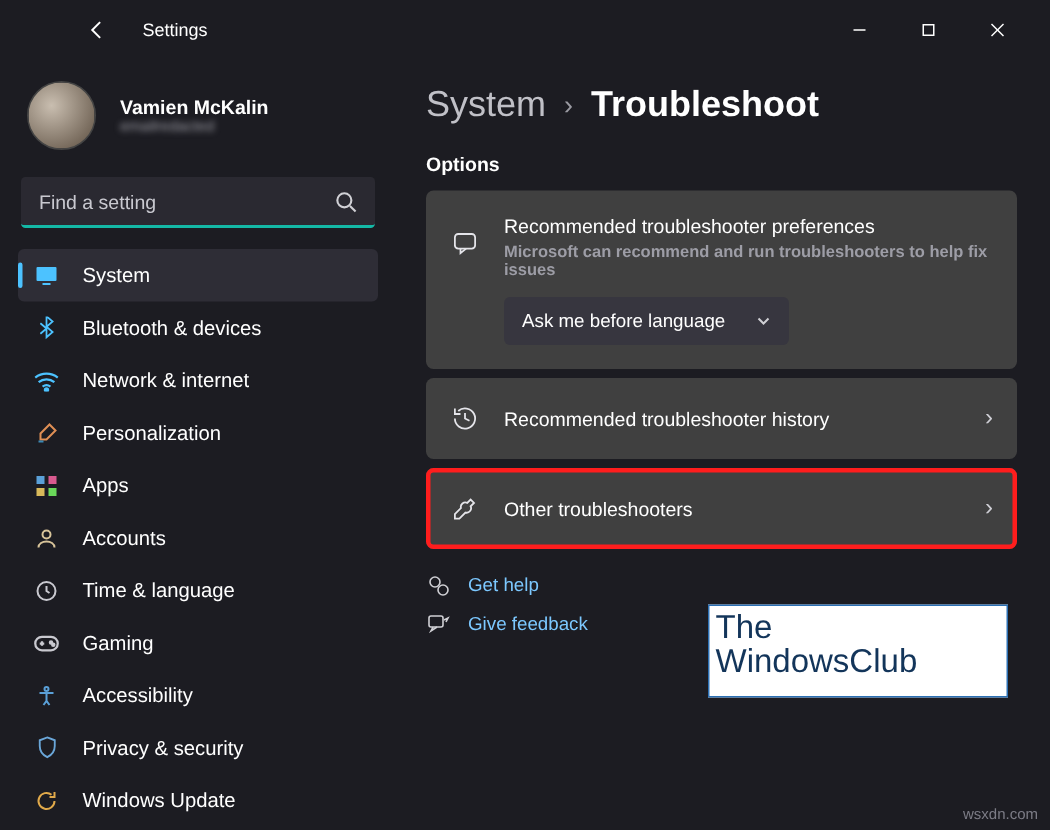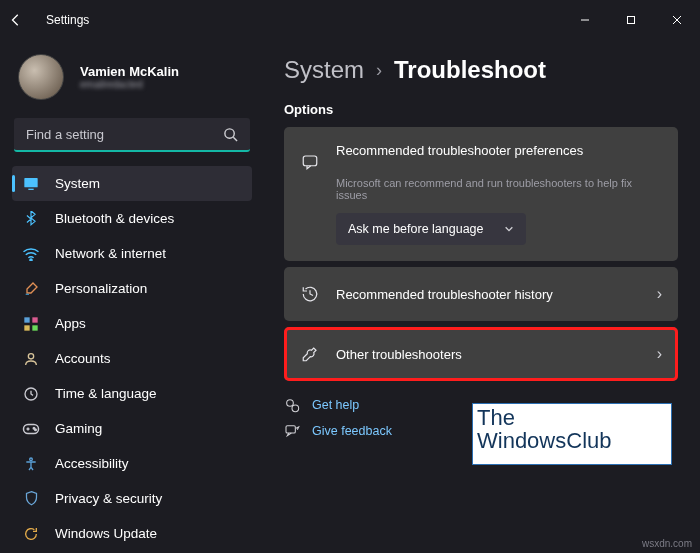--- a/index.html
+++ b/index.html
@@ -7,21 +7,21 @@
     width: 700px; height: 553px;
     background: #1c1c22;
     font-family: "Segoe UI", Arial, sans-serif;
     color: #fff;
     overflow: hidden;
     position: relative;
   }
   
   .titlebar {
     display: flex; align-items: center;
-    height: 40px; padding: 0 0;
+    height: 40px; padding: 0 12px; margin-left: 37px;
   }
   .back { width:24px; height:24px; display:flex;align-items:center;justify-content:center; font-size:16px; margin-left:4px;}
   .apptitle { margin-left: 18px; font-size: 12px; }
   .wcontrols { margin-left: auto; display:flex; }
   .wbtn { width:46px; height:30px; display:flex;align-items:center;justify-content:center; font-size:11px;}
   .wbtn svg { width:10px;height:10px; }
   
   .content { display:flex; height: calc(553px - 40px); }
   .sidebar { width: 260px; padding: 10px 8px 10px 12px; overflow-y:auto; }
   .profile { display:flex; align-items:center; gap:16px; padding:4px 4px 14px 6px;}
@@ -54,21 +54,21 @@
   .crumb2 { font-size:24px; font-weight:600; }
   .sect { font-size:13px; font-weight:600; margin-bottom:10px;}
   .card {
     background:#404040; border-radius:5px; padding:14px 16px;
     display:flex; align-items:center; gap:16px; margin-bottom:6px;
     min-height:54px;
   }
   .card .cico{ width:20px; display:flex;justify-content:center; color:#e5e5ea;}
   .card .ctext{ flex:1; }
   .card .ctitle{ font-size:13px; }
-  .card .csub{ font-size:11px; color:#9d9da6; margin-top:19px;}
+  .card .csub{ font-size:11px; color:#9d9da6; margin-top:4px;font-weight:bold;}
   .chev { font-size:16px; color:#cfcfd5;}
   .tallcard{ flex-direction:row; align-items:flex-start; padding:16px;}
   .tallbody{flex:1;}
   .dropdown{
     margin-top:12px; height:32px; background:#37363f; border-radius:4px;
     display:inline-flex; align-items:center; padding:0 12px; gap:12px;
     font-size:12.5px; min-width:190px; justify-content:space-between;
   }
   .otherhl{ outline:3px solid #ff1d1d; outline-offset:-3px;}
   .linkrow{ display:flex; align-items:center; gap:12px; font-size:12.5px; margin-top:16px;text-align:center;}

